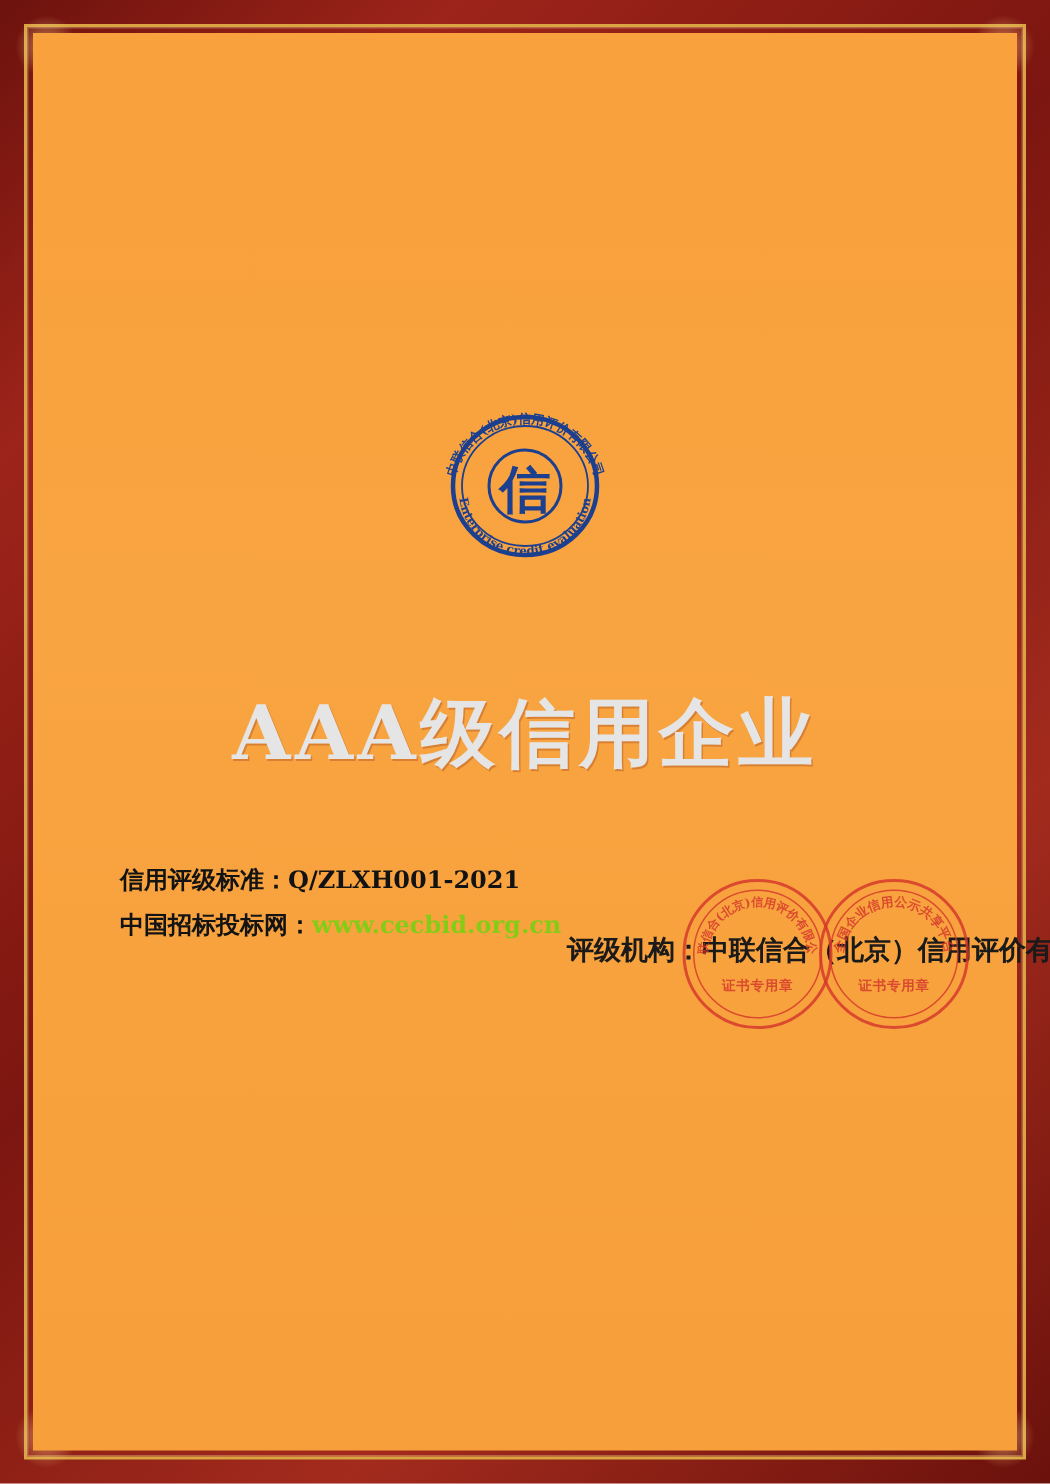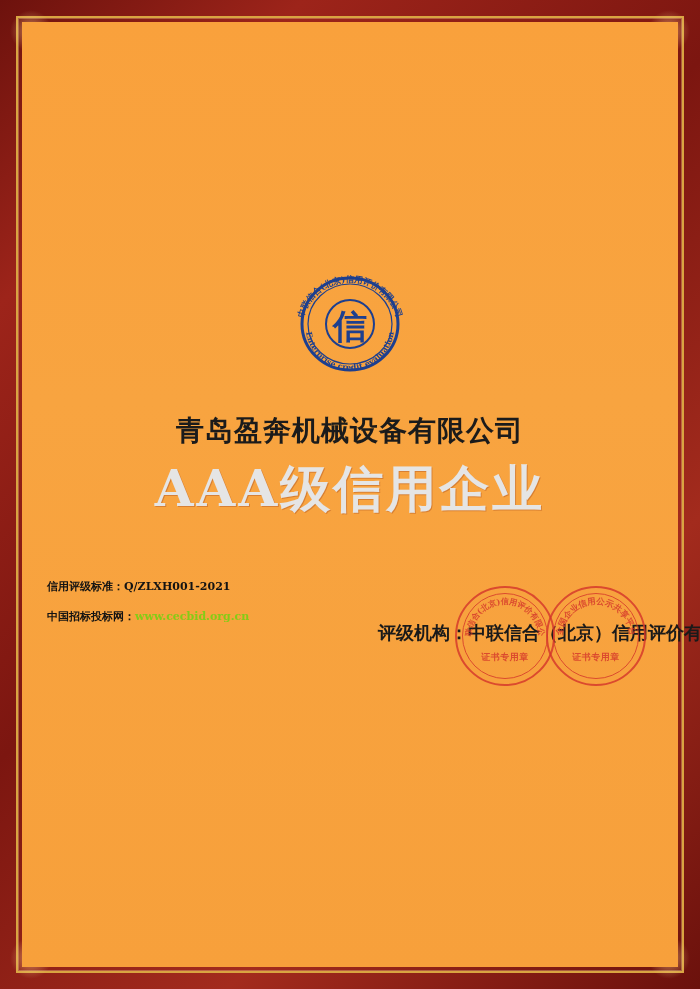--- a/index.html
+++ b/index.html
@@ -97,26 +97,27 @@
   }
 
   
   .details {
     position: absolute;
     left: 47px;
     top: 572px;
     width: 560px;
   }
   .detail-row {
-    font-size: 11px;
+    font-size: 16px;
     font-weight: bold;
     color: #131313;
     line-height: 30px;
     white-space: nowrap;
     font-family: "DejaVu Serif", "Liberation Serif", serif;
+    margin-left: 33px;
   }
   .detail-row .link {
     color: #84cc16;
   }
 
   
   .issuer {
     position: absolute;
     right: 22px;
     top: 622px;
@@ -189,21 +190,20 @@
           <textPath href="#arcTop" startOffset="50%" text-anchor="middle">中联信合(北京)信用评价有限公司</textPath>
         </text>
         <text font-family="DejaVu Serif, serif" font-size="8" font-weight="bold" fill="#1d3f8f">
           <textPath href="#arcBot" startOffset="50%" text-anchor="middle">Enterprise credit evaluation</textPath>
         </text>
         <text x="66" y="70" text-anchor="middle" font-family="DejaVu Serif, serif" font-size="34" font-weight="bold" fill="#1d3f8f">信</text>
       </svg>
     </div>
   </div>
 
-  <div class="company-name">青岛盈奔机械设备有限公司</div>
 
   <div class="grade-title">AAA级信用企业</div>
 
   <div class="details">
     <div class="detail-row">
       <span>信用评级标准：</span><span>Q/ZLXH001-2021</span>
     </div>
     <div class="detail-row">
       <span>中国招标投标网：</span><span class="link">www.cecbid.org.cn</span>
     </div>

